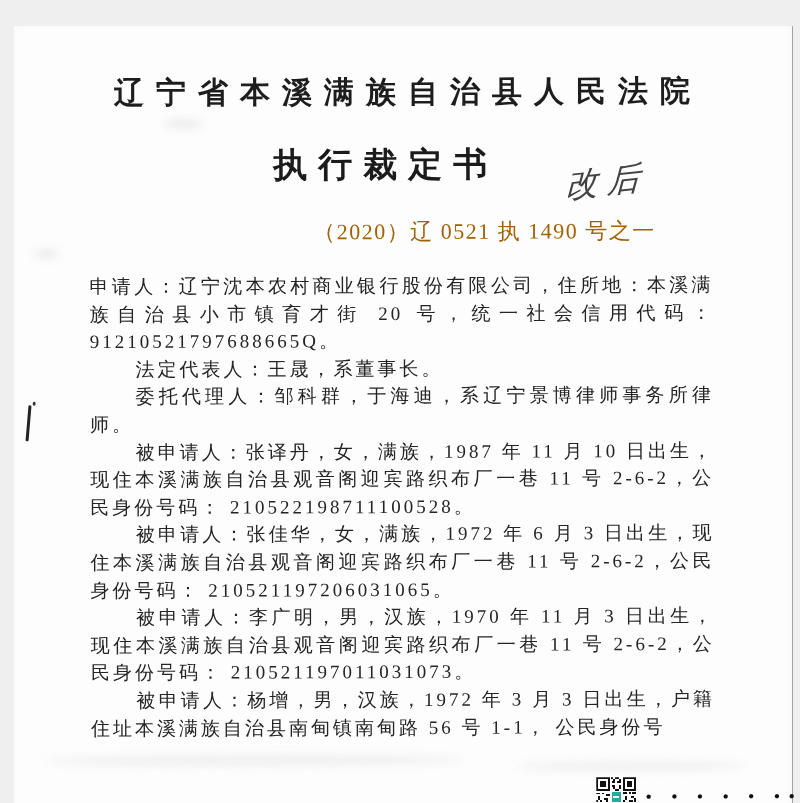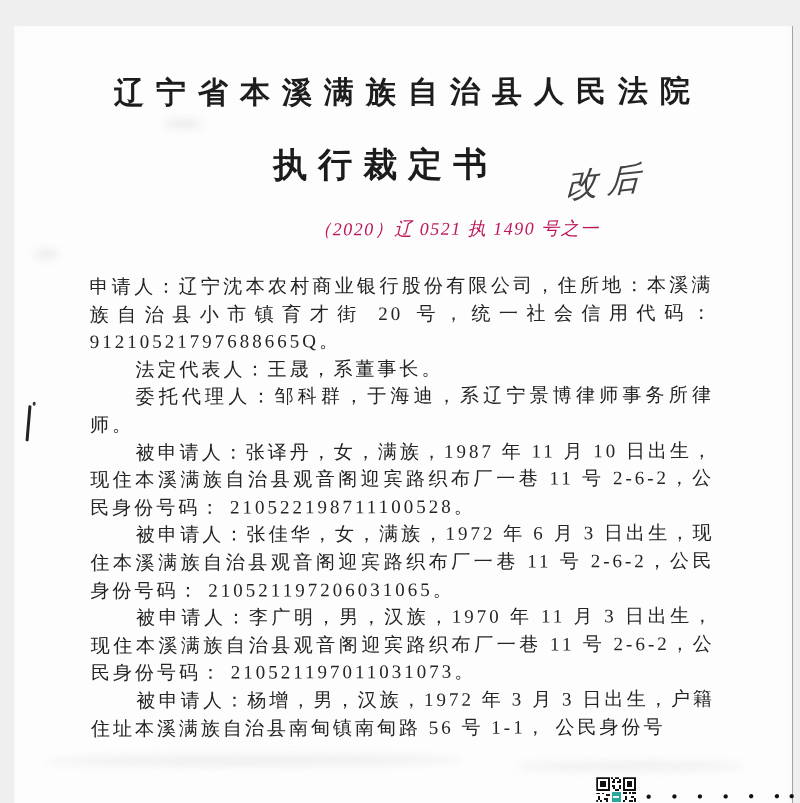--- a/index.html
+++ b/index.html
@@ -28,21 +28,21 @@
     transform:translateX(-22px);
   }
   .handwritten{
     position:absolute;left:552px;top:134px;
     font-size:33px;font-style:italic;color:#2e2e2e;
     letter-spacing:9px;transform:rotate(-6deg) skewX(-8deg);
     opacity:.9;white-space:nowrap;
   }
   .case-number{
     position:absolute;left:300px;top:191px;
-    font-size:18px;color:#be185d;letter-spacing:1.5px;white-space:nowrap;font-style:italic;
+    font-size:22px;color:#a16207;letter-spacing:1.5px;white-space:nowrap;
   }
   .body-text{
     position:absolute;left:76px;top:246px;width:624px;
     font-size:19px;line-height:27.6px;color:#242424;
     letter-spacing:3px;
     text-align:justify;text-align-last:left;
   }
   .body-text p{margin:0;padding:0;}
   .body-text p.indent{text-indent:2.4em;}
   .margin-mark{

